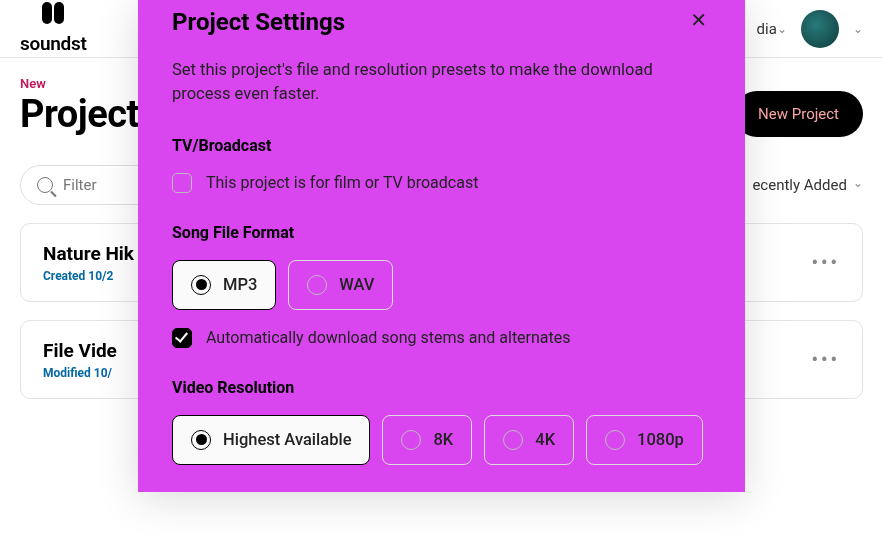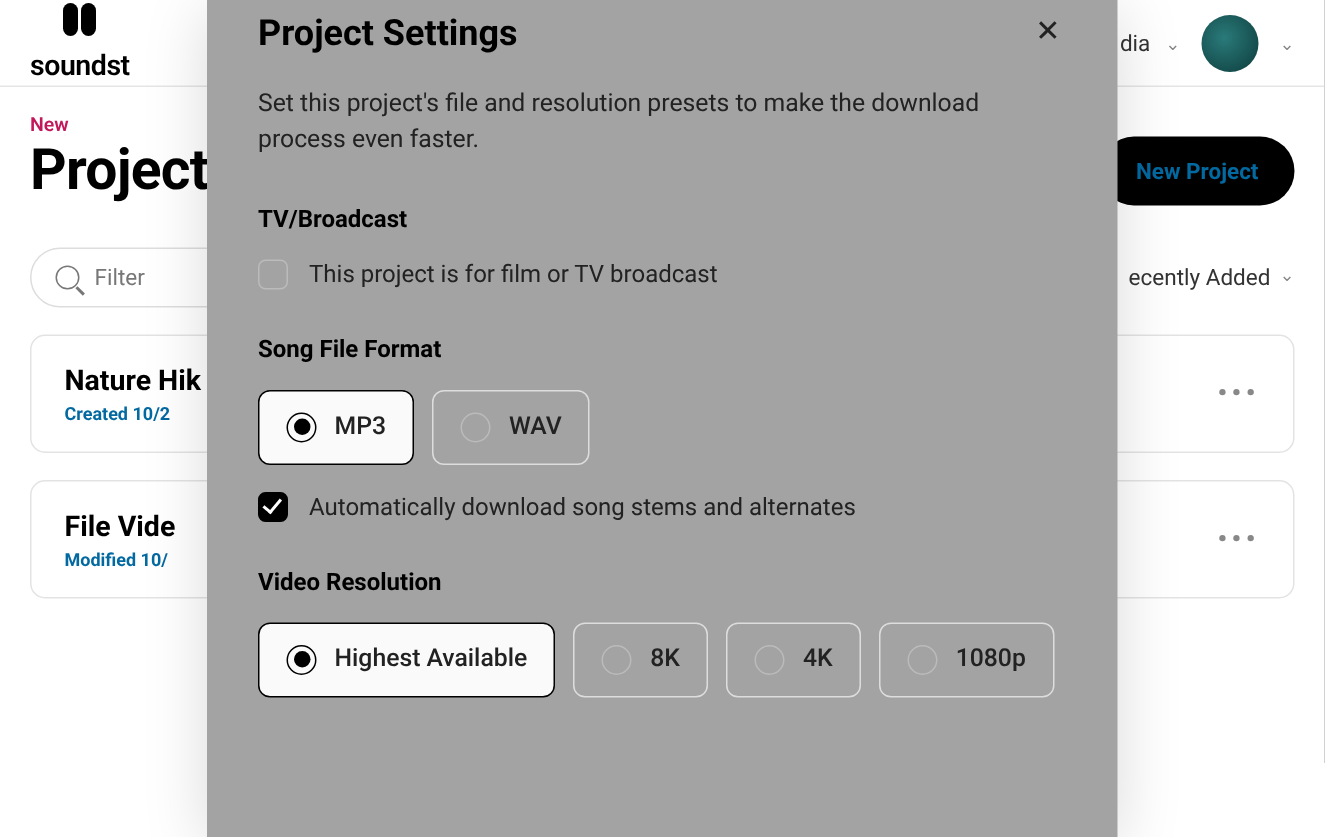--- a/index.html
+++ b/index.html
@@ -6,42 +6,42 @@
   body { width: 883px; height: 558px; overflow: hidden; background: #fff; position: relative; }
 
   
   .topbar { height: 58px; border-bottom: 1px solid #e5e5e5; display: flex; align-items: center; padding: 0 20px; justify-content: space-between; }
   .brand { display: flex; align-items: center; gap: 8px; flex-direction: column; }
   .brand-logo { display: flex; gap: 2px; }
   .brand-logo span { width: 10px; height: 22px; background: #000; border-radius: 6px; display:inline-block;}
   .brand-logo span:nth-child(2){ transform: scaleX(-1);}
   .brand-text { font-size: 19px; font-weight: 600; letter-spacing: -0.3px; }
   .topbar-right { display: flex; align-items: center; gap: 14px; }
-  .media-link { font-size: 15px; color: #333; display:flex; align-items:center; gap:10px;}
+  .media-link { font-size: 15px; color: #333; display:flex; align-items:center; gap:0;}
   .avatar { width: 38px; height: 38px; border-radius: 50%; background: radial-gradient(circle at 40% 40%, #2a7a7a, #0d3b3b); }
   .chev { color:#888; font-size:12px;}
 
   
   .page { padding: 18px 20px; }
   .new-label { color: #c2185b; font-size: 13px; font-weight: 600; }
   .page-head { display:flex; justify-content:space-between; align-items:center; }
   .page-title { font-size: 38px; font-weight: 700; letter-spacing: -0.5px; }
-  .new-project-btn { background:#000; color:#0369a1; border:none; border-radius: 999px; padding: 14px 24px; font-size:15px; font-weight:700; }
+  .new-project-btn { background:#000; color:#fca5a5; border:none; border-radius: 999px; padding: 14px 24px; font-size:15px; font-weight:400; }
 
   .toolbar { display:flex; align-items:center; justify-content:space-between; margin-top: 28px; }
   .filter { display:flex; align-items:center; gap:10px; border:1px solid #ddd; border-radius:999px; padding:10px 16px; width: 300px; color:#777; font-size:15px;}
   .sort { font-size:15px; color:#333; display:flex; align-items:flex-start; gap:6px;}
 
   .card { border:1px solid #e3e3e3; border-radius:10px; padding:18px 22px; margin-top:18px; display:flex; justify-content:space-between; align-items:center;}
   .card h3 { font-size:19px; font-weight:700; }
   .card .sub { color:#0369a1; font-size:12px; margin-top:4px;font-weight:bold;}
   .dots { color:#888; letter-spacing:3px; font-size:18px; font-weight:bold;}
 
   
-  .modal { position:absolute; top:0; left:138px; width:607px; height:558px; background:#a3a3a3; padding: 0 34px 34px 34px; box-shadow: 0 6px 40px rgba(0,0,0,0.15); overflow:hidden;}
+  .modal { position:absolute; top:0; left:138px; width:607px; height:492px; background:#d946ef; padding: 0 34px 34px 34px; box-shadow: 0 6px 40px rgba(0,0,0,0.15); overflow:hidden;}
   .modal-head { display:flex; justify-content:space-between; align-items:flex-start; padding-top:8px;}
   .modal-title { font-size:24px; font-weight:700; }
   .close { font-size:20px; color:#222; background:none; border:none; line-height:1; padding:4px; margin-top:-2px;}
   .modal-desc { font-size:16.5px; color:#222; line-height:1.45; margin-top:22px; }
   .section-label { font-size:16px; font-weight:700; margin-top:30px; }
   .check-row { display:flex; align-items:center; gap:14px; margin-top:18px; font-size:16px; color:#222;}
   .checkbox { width:20px; height:20px; border:1.5px solid #bbb; border-radius:5px; flex-shrink:0;}
   .checkbox.checked { background:#000; border-color:#000; position:relative;}
   .checkbox.checked::after { content:""; position:absolute; left:5px; top:1px; width:5px; height:10px; border:solid #fff; border-width:0 2.5px 2.5px 0; transform:rotate(40deg);}
   .radio-row { display:flex; gap:12px; margin-top:18px; }

